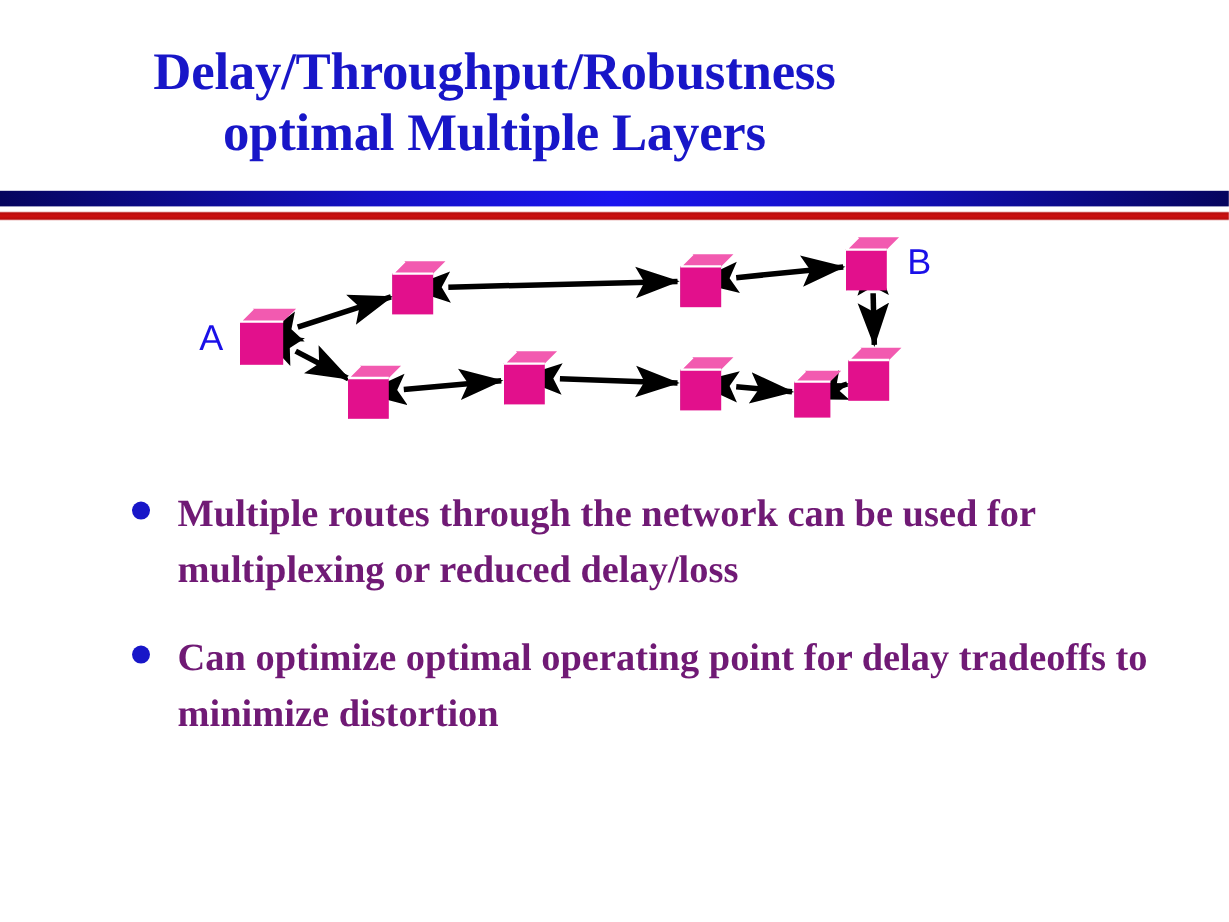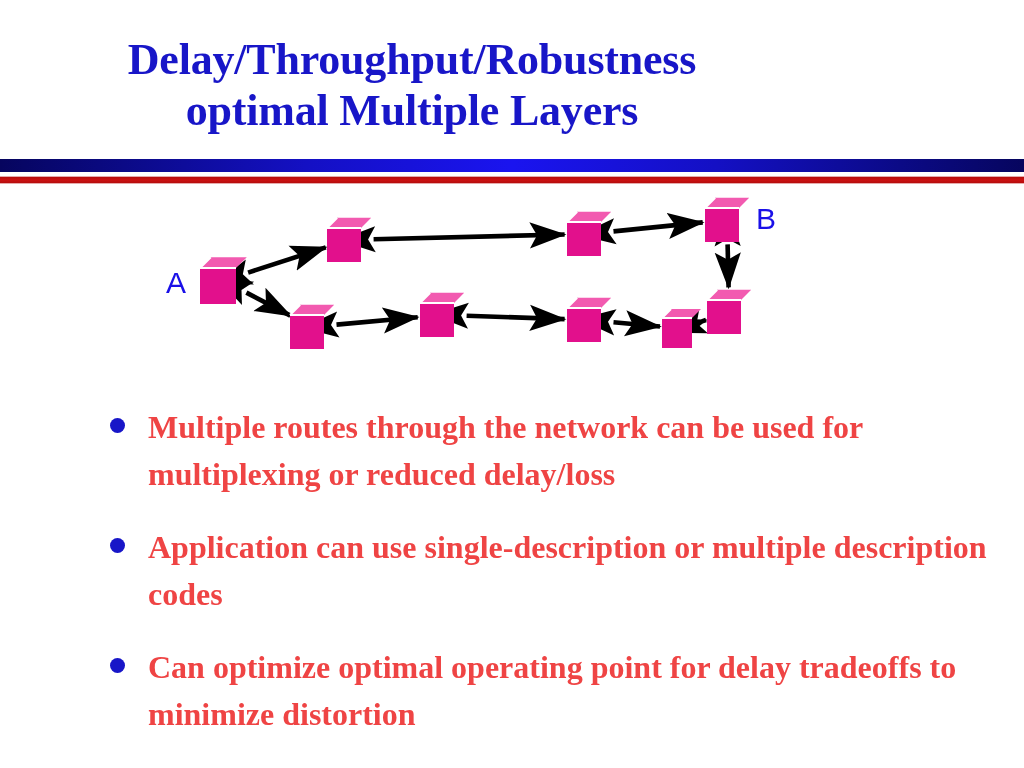--- a/index.html
+++ b/index.html
@@ -101,21 +101,21 @@
     width: 15px;
     height: 15px;
     border-radius: 50%;
     background: #1816c8;
   }
   .bullet-text {
     font-family: "Liberation Serif", "DejaVu Serif", serif;
     font-size: 32px;
     line-height: 47px;
     font-weight: 700;
-    color: #ef4444;
+    color: #701a75;
   }
 </style>
 </head>
 <body>
 
 <div id="slide">
 
   <div id="title-block">
     <div class="title-line">Delay/Throughput/Robustness</div>
     <div class="title-line">optimal Multiple Layers</div>
@@ -208,21 +208,17 @@
       </div>
   </div>
 
   <div id="bullets">
     <div class="bullet">
       <span class="bullet-marker"></span>
       <span class="bullet-text">Multiple routes through the network can be used for multiplexing or reduced delay/loss</span>
     </div>
     <div class="bullet">
       <span class="bullet-marker"></span>
-      <span class="bullet-text">Application can use single-description or multiple description codes</span>
-    </div>
-    <div class="bullet">
-      <span class="bullet-marker"></span>
       <span class="bullet-text">Can optimize optimal operating point for delay tradeoffs to minimize distortion</span>
     </div>
   </div>
 
 </div>
 
 </body></html>

